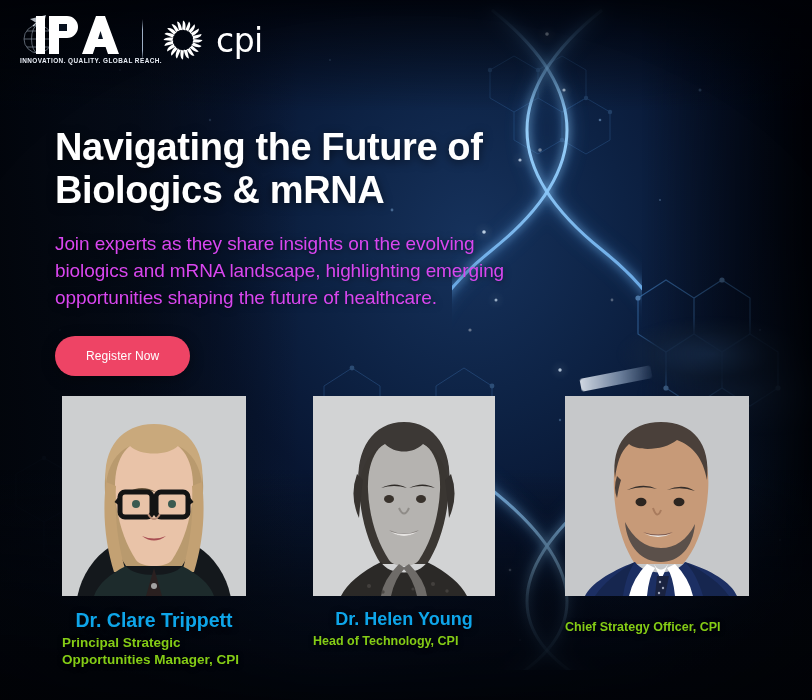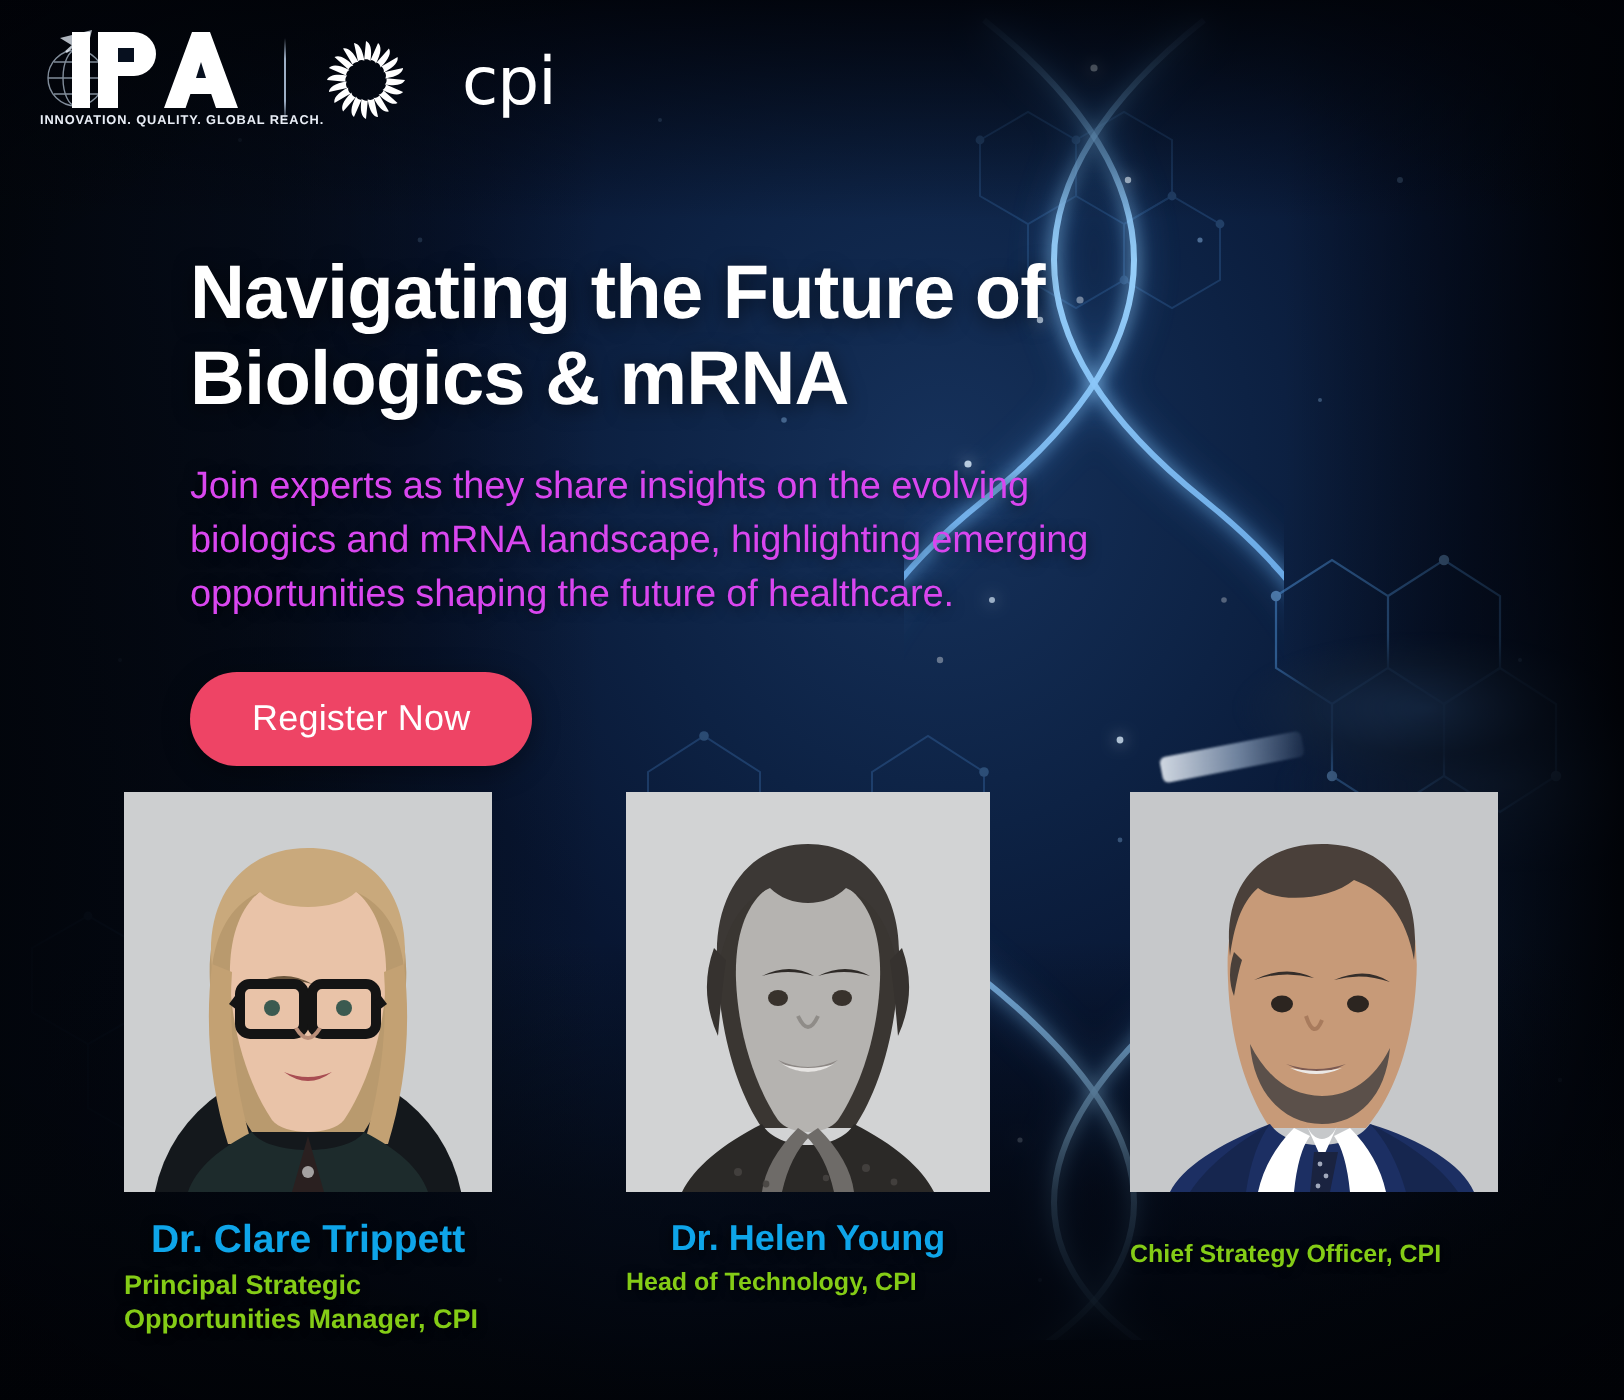--- a/index.html
+++ b/index.html
@@ -87,46 +87,46 @@
   .ipa-mark { position:absolute; left:0; top:0; width:104px; height:44px; }
   .ipa-tag {
     position:absolute; left:4px; top:44px;
     font-size:6.4px; font-weight:bold; letter-spacing:.45px;
     color:#e9eef6; white-space:nowrap;
   }
   .logo-div {
     width:1px; height:42px; margin:0 18px 0 22px;
     background:linear-gradient(180deg, rgba(170,195,225,0) 0%, rgba(185,205,230,.85) 25%, rgba(185,205,230,.85) 75%, rgba(170,195,225,0) 100%);
   }
-  .cpi-logo { display:flex; align-items:center; gap:26px; }
+  .cpi-logo { display:flex; align-items:center; gap:11px; }
   .cpi-mark { width:44px; height:44px; }
   .cpi-word {
     font-size:33px; font-weight:400; color:#fff;
     letter-spacing:-.5px; line-height:1;
     font-family:"DejaVu Sans", sans-serif;
   }
 
   
-  .hero { position:absolute; left:55px; top:126px; width:500px;margin-left:40px; }
+  .hero { position:absolute; left:55px; top:126px; width:500px; }
   .headline {
     font-size:38px; font-weight:bold; color:#fff;
     line-height:1.12; letter-spacing:-.4px;
     text-shadow:0 2px 10px rgba(0,0,0,.55);
   }
   .subcopy {
     margin-top:20px;
     font-size:19px; font-weight:400; color:#d946ef;
     line-height:1.42; letter-spacing:-.1px; width:492px;
     text-shadow:0 1px 7px rgba(0,0,0,.6);
   }
   .cta {
     display:inline-block; margin-top:24px;
     padding:13px 31px;
     background:#ee4465;
-    color:#fff; font-size:18px; font-weight:400;
+    color:#fff; font-size:12px; font-weight:400;
     border:none; border-radius:999px; cursor:pointer;
     letter-spacing:.1px;
     box-shadow:0 3px 14px rgba(0,0,0,.35);
   }
 
   
   .speakers {
     position:absolute; left:0; top:396px; width:812px;
   }
   .speaker { position:absolute; top:0; }

